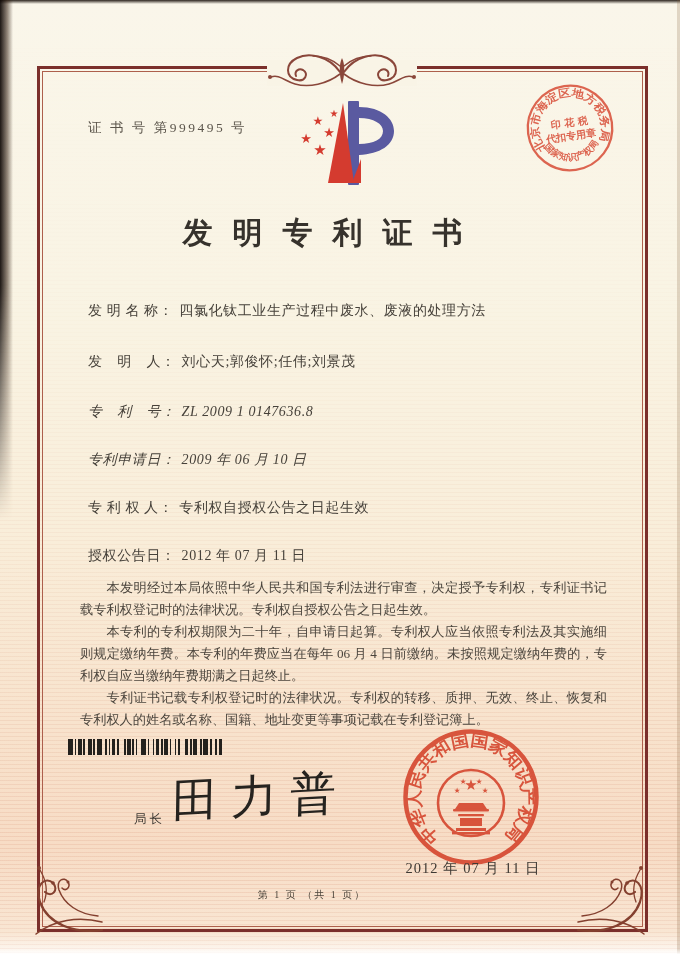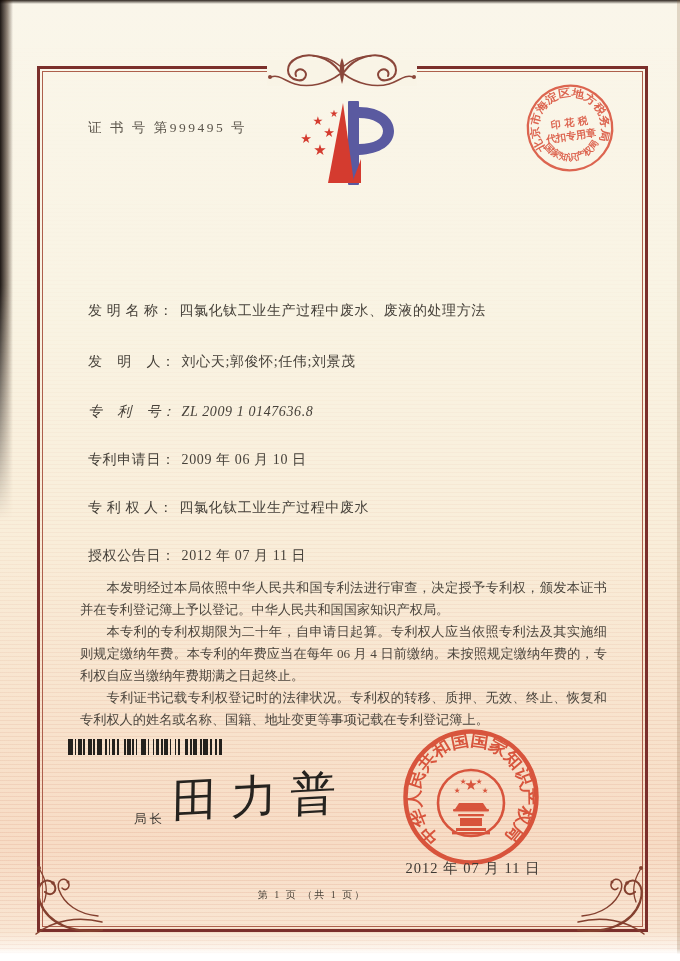--- a/index.html
+++ b/index.html
@@ -134,42 +134,43 @@
         <textPath href="#taxTop" textLength="140" lengthAdjust="spacingAndGlyphs">北京市海淀区地方税务局</textPath>
       </text>
       <text font-size="9.5" font-weight="bold">
         <textPath href="#taxBottom" textLength="68" lengthAdjust="spacingAndGlyphs">国家知识产权局</textPath>
       </text>
       <text x="50" y="48" text-anchor="middle" font-size="10.5" font-weight="bold">印 花 税</text>
       <text x="50" y="62" text-anchor="middle" font-size="10.5" font-weight="bold">代扣专用章</text>
     </g>
   </svg>
 
+  <div class="abs title">发明专利证书</div>
 
   <div class="abs field" style="top:302px;">
     <span class="lbl">发 明 名 称：</span><span>四氯化钛工业生产过程中废水、废液的处理方法</span>
   </div>
   <div class="abs field" style="top:353px;">
     <span class="lbl">发　明　人：</span><span>刘心天;郭俊怀;任伟;刘景茂</span>
   </div>
   <div class="abs field" style="top:403px;font-style:italic;">
     <span class="lbl">专　利　号：</span><span>ZL 2009 1 0147636.8</span>
   </div>
-  <div class="abs field" style="top:451px;">
+  <div class="abs field" style="top:451px;font-style:italic;">
     <span class="lbl">专利申请日：</span><span>2009 年 06 月 10 日</span>
   </div>
   <div class="abs field" style="top:499px;">
-    <span class="lbl">专 利 权 人：</span><span>四氯化钛工业生产过程中废水</span>
+    <span class="lbl">专 利 权 人：</span><span>专利权自授权公告之日起生效</span>
   </div>
   <div class="abs field" style="top:547px;">
     <span class="lbl">授权公告日：</span><span>2012 年 07 月 11 日</span>
   </div>
 
   <div class="abs body-text">
-    <p>本发明经过本局依照中华人民共和国专利法进行审查，决定授予专利权，颁发本证书并在专利登记簿上予以登记。中华人民共和国国家知识产权局。</p>
+    <p>本发明经过本局依照中华人民共和国专利法进行审查，决定授予专利权，专利证书记载专利权登记时的法律状况。专利权自授权公告之日起生效。</p>
     <p>本专利的专利权期限为二十年，自申请日起算。专利权人应当依照专利法及其实施细则规定缴纳年费。本专利的年费应当在每年 06 月 4 日前缴纳。未按照规定缴纳年费的，专利权自应当缴纳年费期满之日起终止。</p>
     <p>专利证书记载专利权登记时的法律状况。专利权的转移、质押、无效、终止、恢复和专利权人的姓名或名称、国籍、地址变更等事项记载在专利登记簿上。</p>
   </div>
 
   <div class="abs barcode" id="barcode">
       <div class="bar" style="width: 5.1px;"></div>
       <div class="gap" style="width: 1.7px;"></div>
       <div class="bar" style="width: 1.7px;"></div>
       <div class="gap" style="width: 1.7px;"></div>
       <div class="bar" style="width: 3.4px;"></div>

